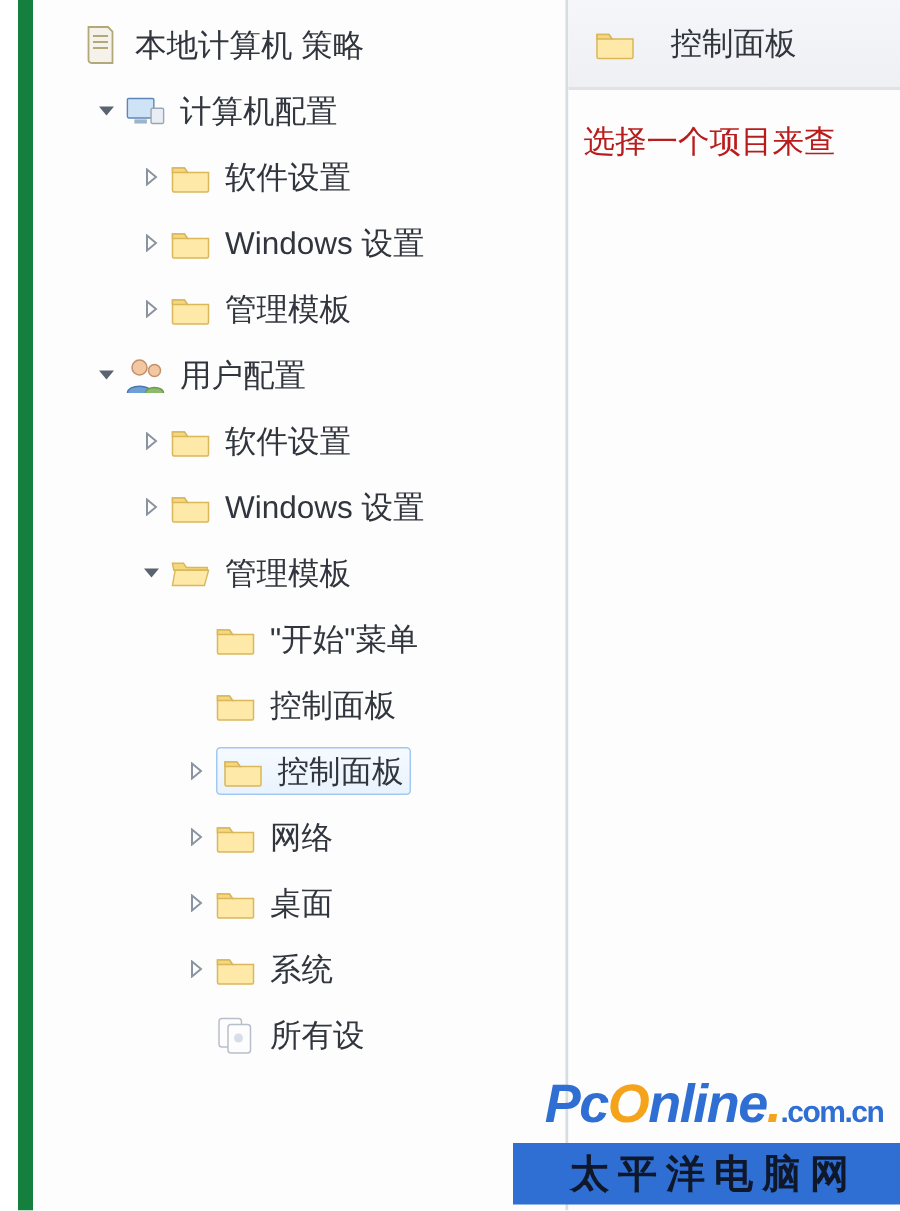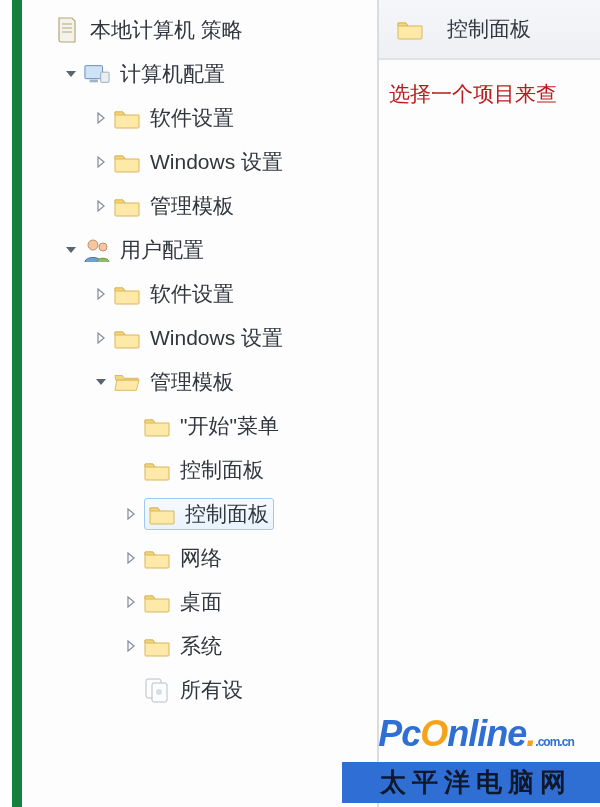--- a/index.html
+++ b/index.html
@@ -126,21 +126,21 @@
     font-family: Arial, sans-serif;
     font-size: 36px;
     font-weight: 800;
     font-style: italic;
     color: #2f6fd3;
     letter-spacing: -1px;
     line-height: 36px;
   }
   .wm-top .dot { color:#f5a31a; }
   .wm-top .o  { color:#f5a31a; }
-  .wm-top .cn { font-size:12px; font-style:normal; font-weight:700; color:#2f6fd3; }
+  .wm-top .cn { font-size:20px; font-style:normal; font-weight:700; color:#2f6fd3; }
   .wm-bar {
     background:#2f6fd3;
     color:#0f172a;
     font-size:26px;
     font-weight:700;
     letter-spacing:6px;
     padding:3px 6px;
     margin-top:2px;
   }
 </style>

